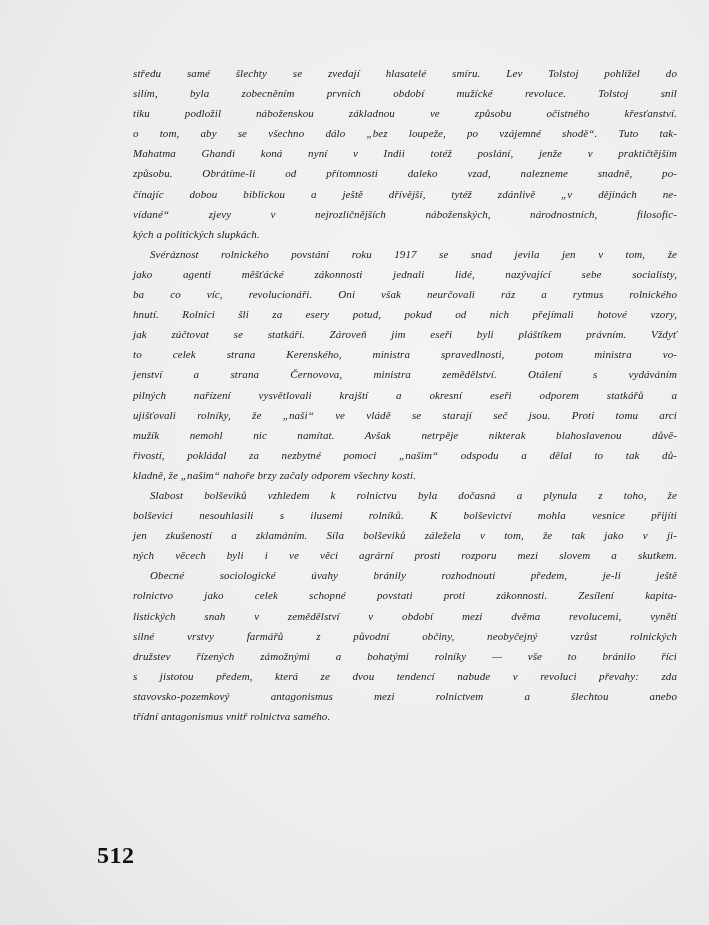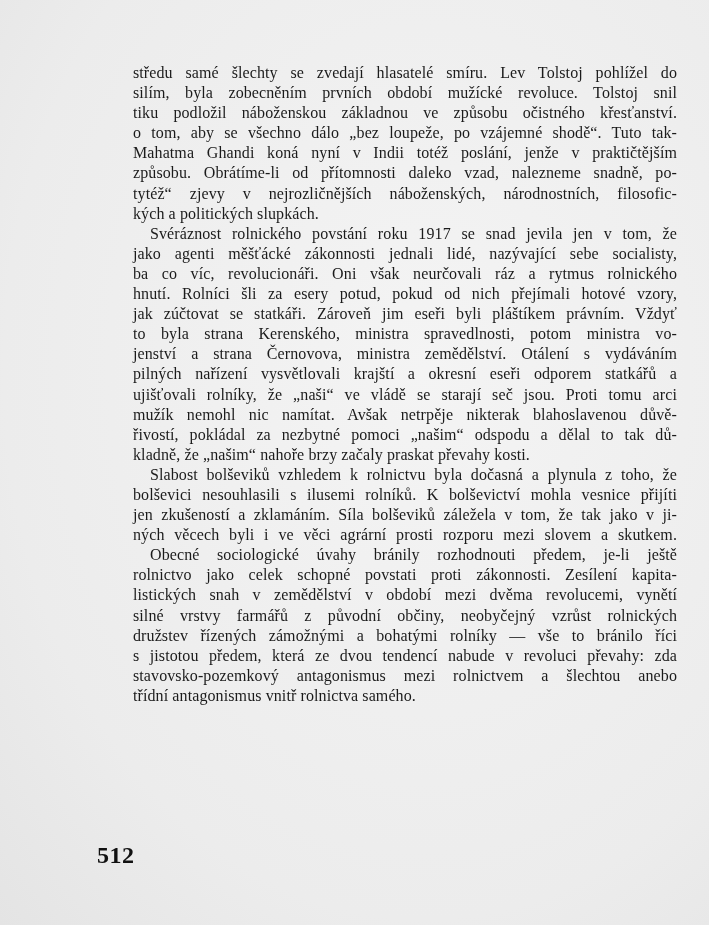--- a/index.html
+++ b/index.html
@@ -20,23 +20,24 @@
       left: 0; top: 0;
       width: 709px; height: 925px;
       background: radial-gradient(ellipse at 60% 40%, #f4f4f4 0%, #ececec 70%, #e4e4e4 100%);
     }
     .text-block {
       position: absolute;
       left: 133px;
       top: 63px;
       width: 544px;
       font-family: "Liberation Serif", "DejaVu Serif", serif;
-      font-size: 16px;
+      font-size: 11px;
       line-height: 20.1px;
       letter-spacing: 0.1px;
+      font-style: italic;
     }
     .line {
       display: block;
       white-space: nowrap;
       text-align: justify;
       text-align-last: justify;
       height: 20.1px;
       overflow: visible;
     }
     .line.last {
@@ -62,37 +63,38 @@
 <div class="page">
   <div class="text-block">
 
     <div class="paragraph">
       <span class="line" style="display: block;"><span style="white-space: nowrap; word-spacing: 0px;">středu samé šlechty se zvedají hlasatelé smíru. Lev Tolstoj pohlížel do</span></span>
       <span class="line" style="display: block;"><span style="white-space: nowrap; word-spacing: 0px;">silím, byla zobecněním prvních období mužícké revoluce. Tolstoj snil</span></span>
       <span class="line" style="display: block;"><span style="white-space: nowrap; word-spacing: 0px;">tiku podložil náboženskou základnou ve způsobu očistného křesťanství.</span></span>
       <span class="line" style="display: block;"><span style="white-space: nowrap; word-spacing: 0px;">o tom, aby se všechno dálo „bez loupeže, po vzájemné shodě“. Tuto tak-</span></span>
       <span class="line" style="display: block;"><span style="white-space: nowrap; word-spacing: 0px;">Mahatma Ghandi koná nyní v Indii totéž poslání, jenže v praktičtějším</span></span>
       <span class="line" style="display: block;"><span style="white-space: nowrap; word-spacing: 0px;">způsobu. Obrátíme-li od přítomnosti daleko vzad, nalezneme snadně, po-</span></span>
-      <span class="line" style="display: block;"><span style="white-space: nowrap; word-spacing: 0px;">tytéž“ zjevy v nejrozličnějších náboženských, národnostních, filosofic-</span></span>
+      <span class="line" style="display: block;"><span style="white-space: nowrap; word-spacing: 0px;">čínajíc dobou biblickou a ještě dřívější, tytéž zdánlivě „v dějinách ne-</span></span>
+      <span class="line" style="display: block;"><span style="white-space: nowrap; word-spacing: 0px;">vídané“ zjevy v nejrozličnějších náboženských, národnostních, filosofic-</span></span>
       <span class="line last" style="display: block;">kých a politických slupkách.</span>
     </div>
 
     <div class="paragraph">
       <span class="line indent" style="display: block;"><span style="white-space: nowrap; word-spacing: 0px;">Svéráznost rolnického povstání roku 1917 se snad jevila jen v tom, že</span></span>
       <span class="line" style="display: block;"><span style="white-space: nowrap; word-spacing: 0px;">jako agenti měšťácké zákonnosti jednali lidé, nazývající sebe socialisty,</span></span>
       <span class="line" style="display: block;"><span style="white-space: nowrap; word-spacing: 0px;">ba co víc, revolucionáři. Oni však neurčovali ráz a rytmus rolnického</span></span>
       <span class="line" style="display: block;"><span style="white-space: nowrap; word-spacing: 0px;">hnutí. Rolníci šli za esery potud, pokud od nich přejímali hotové vzory,</span></span>
       <span class="line" style="display: block;"><span style="white-space: nowrap; word-spacing: 0px;">jak zúčtovat se statkáři. Zároveň jim eseři byli pláštíkem právním. Vždyť</span></span>
-      <span class="line" style="display: block;"><span style="white-space: nowrap; word-spacing: 0px;">to byla strana Kerenského, ministra spravedlnosti, potom ministra vo-</span></span>
+      <span class="line" style="display: block;"><span style="white-space: nowrap; word-spacing: 0px;">to celek strana Kerenského, ministra spravedlnosti, potom ministra vo-</span></span>
       <span class="line" style="display: block;"><span style="white-space: nowrap; word-spacing: 0px;">jenství a strana Černovova, ministra zemědělství. Otálení s vydáváním</span></span>
       <span class="line" style="display: block;"><span style="white-space: nowrap; word-spacing: 0px;">pilných nařízení vysvětlovali krajští a okresní eseři odporem statkářů a</span></span>
       <span class="line" style="display: block;"><span style="white-space: nowrap; word-spacing: 0px;">ujišťovali rolníky, že „naši“ ve vládě se starají seč jsou. Proti tomu arci</span></span>
       <span class="line" style="display: block;"><span style="white-space: nowrap; word-spacing: 0px;">mužík nemohl nic namítat. Avšak netrpěje nikterak blahoslavenou důvě-</span></span>
       <span class="line" style="display: block;"><span style="white-space: nowrap; word-spacing: 0px;">řivostí, pokládal za nezbytné pomoci „našim“ odspodu a dělal to tak dů-</span></span>
-      <span class="line last" style="display: block;">kladně, že „našim“ nahoře brzy začaly praskat převahy kosti.</span>
+      <span class="line last" style="display: block;">kladně, že „našim“ nahoře brzy začaly odporem všechny kosti.</span>
     </div>
 
     <div class="paragraph">
       <span class="line indent" style="display: block;"><span style="white-space: nowrap; word-spacing: 0px;">Slabost bolševiků vzhledem k rolnictvu byla dočasná a plynula z toho, že</span></span>
       <span class="line" style="display: block;"><span style="white-space: nowrap; word-spacing: 0px;">bolševici nesouhlasili s ilusemi rolníků. K bolševictví mohla vesnice přijíti</span></span>
       <span class="line" style="display: block;"><span style="white-space: nowrap; word-spacing: 0px;">jen zkušeností a zklamáním. Síla bolševiků záležela v tom, že tak jako v ji-</span></span>
       <span class="line" style="display: block;"><span style="white-space: nowrap; word-spacing: 0px;">ných věcech byli i ve věci agrární prosti rozporu mezi slovem a skutkem.</span></span>
     </div>
 
     <div class="paragraph">

